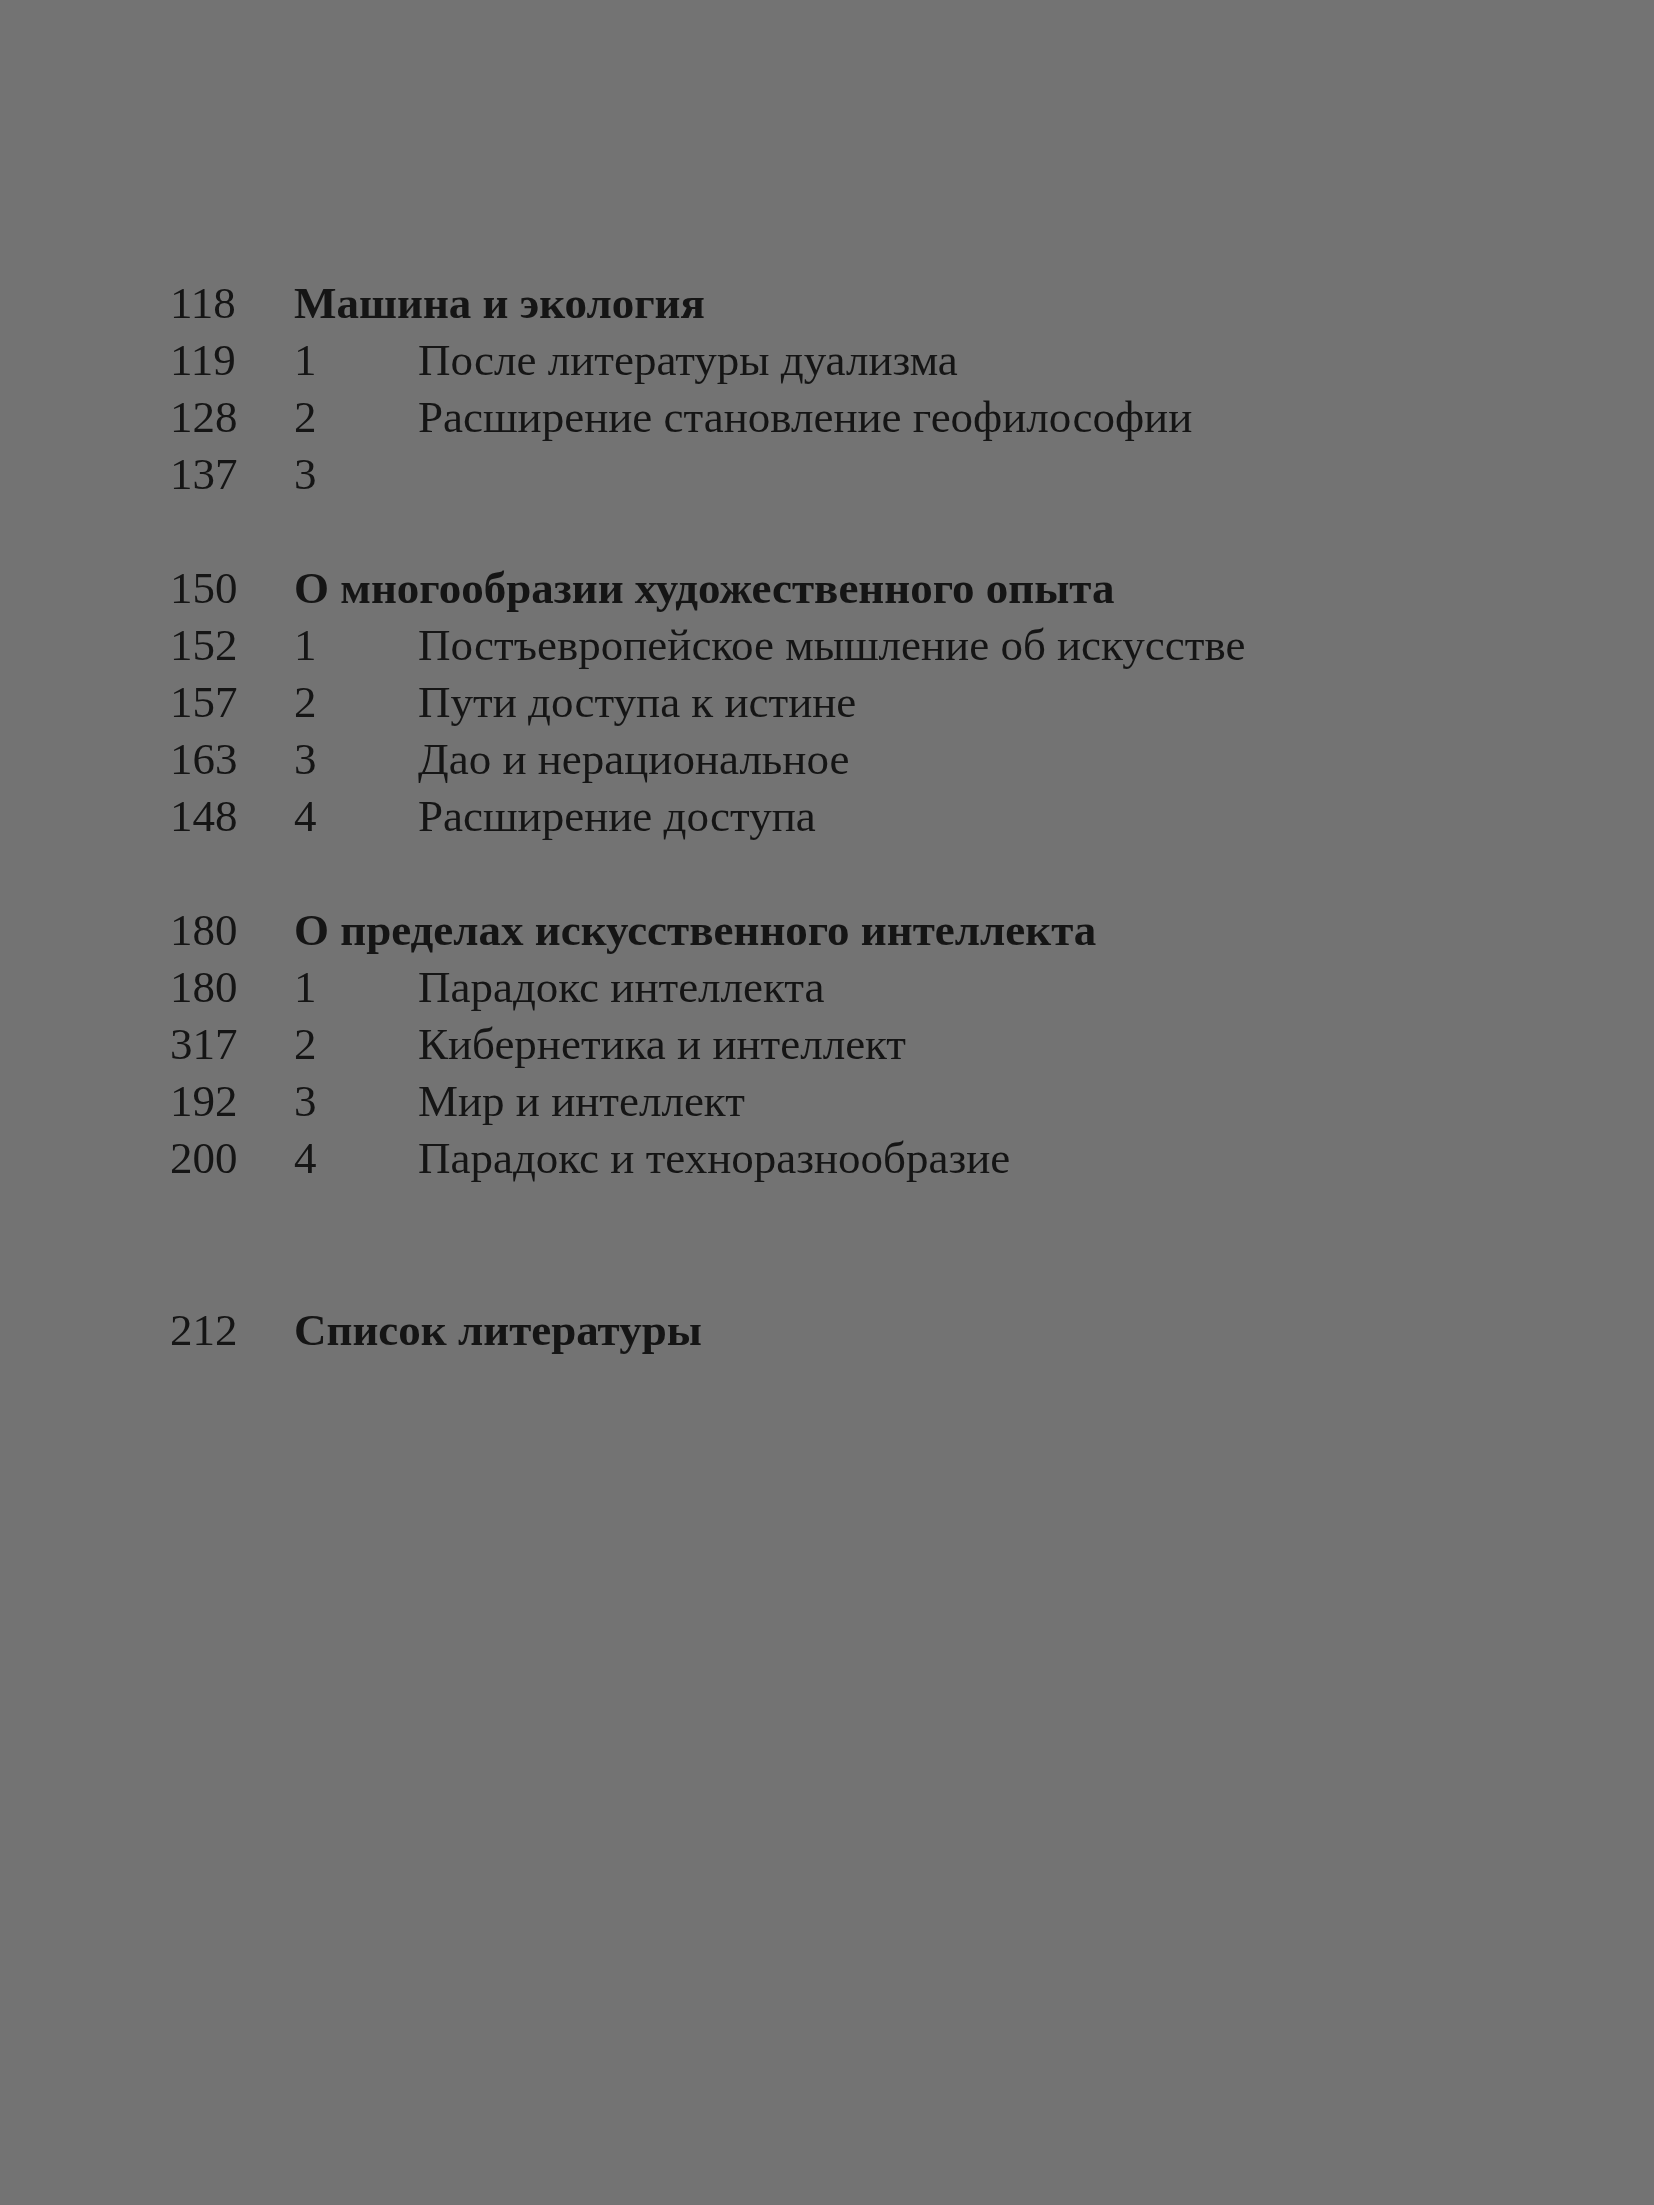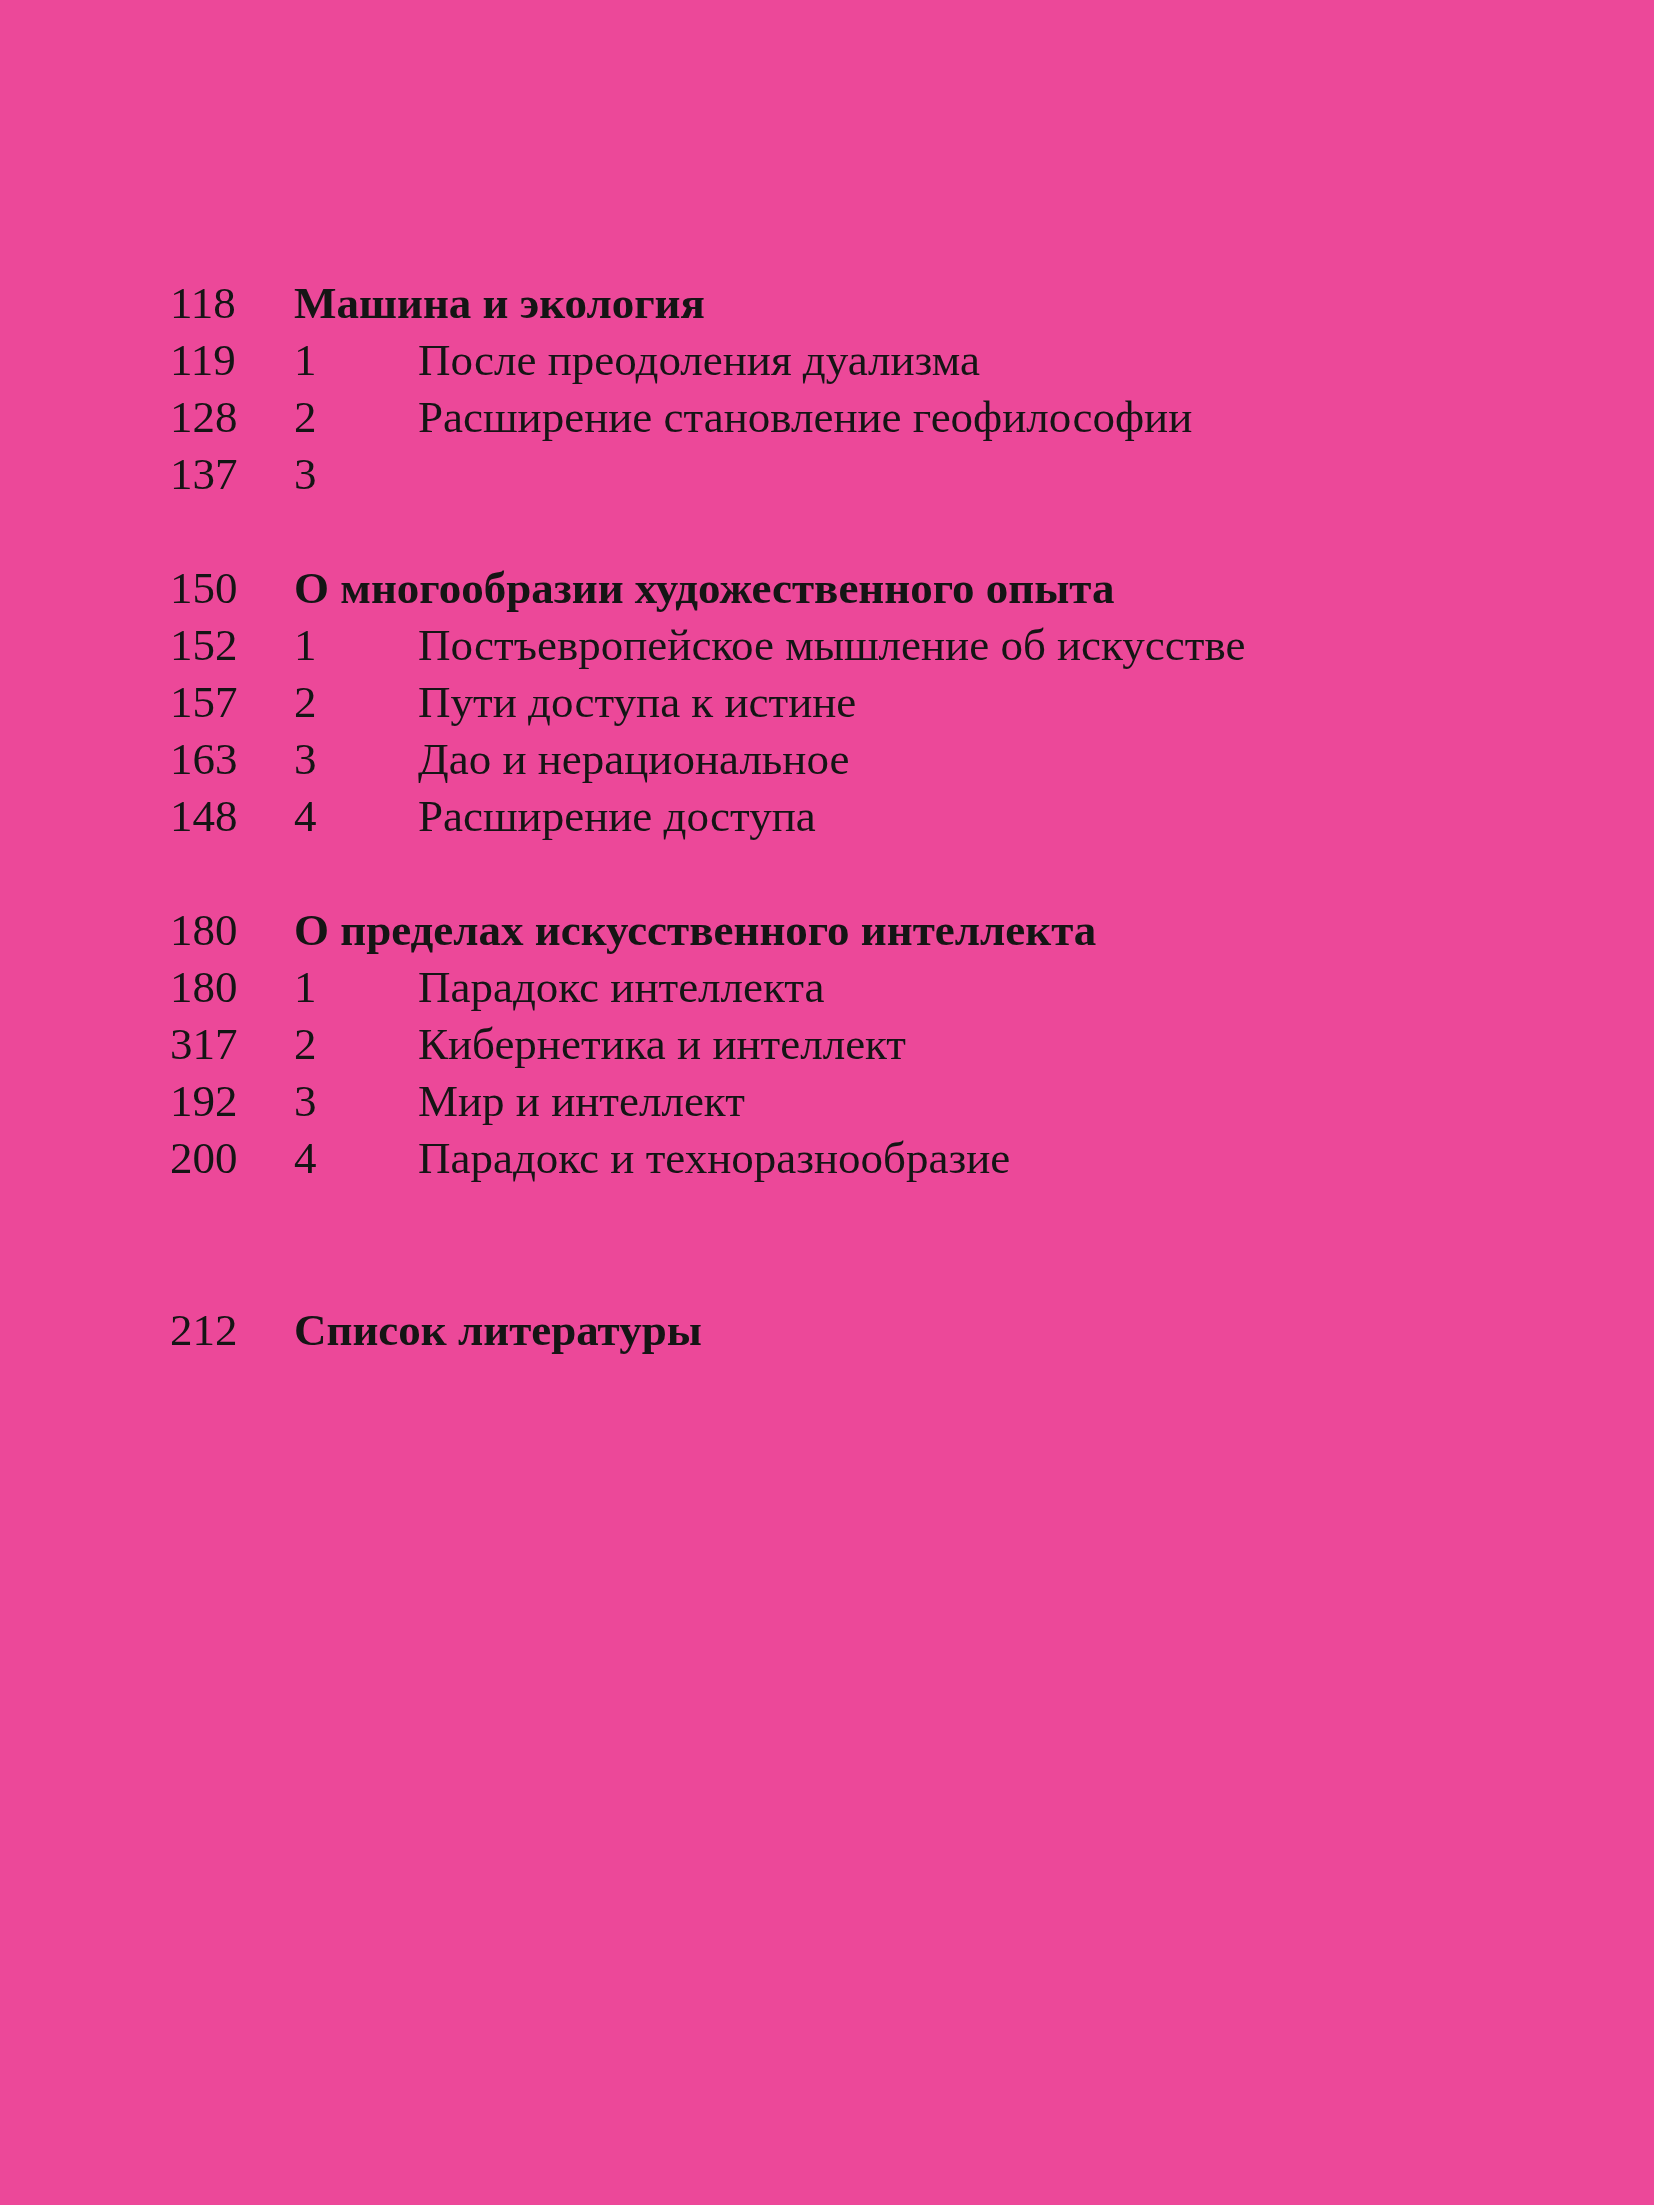--- a/index.html
+++ b/index.html
@@ -4,21 +4,21 @@
 <style>
   html, body {
     margin: 0;
     padding: 0;
     background: #ffffff;
   }
   .page {
     position: relative;
     width: 1654px;
     height: 2206px;
-    background: #ec4899;
+    background: #737373;
     overflow: hidden;
     font-family: "Liberation Serif", "DejaVu Serif", serif;
     color: #151515;
   }
   .toc {
     position: absolute;
     left: 170px;
     top: 275px;
     right: 88px;
   }
@@ -51,21 +51,21 @@
 <div class="page">
   <div class="toc">
 
     <div class="row section-head">
       <span class="cell">118</span>
       <span class="cell title">Машина и экология</span>
     </div>
     <div class="row">
       <span class="cell">119</span>
       <span class="cell">1</span>
-      <span class="cell title">После преодоления дуализма</span>
+      <span class="cell title">После литературы дуализма</span>
     </div>
     <div class="row">
       <span class="cell">128</span>
       <span class="cell">2</span>
       <span class="cell title">Расширение становление геофилософии</span>
     </div>
     <div class="row">
       <span class="cell">137</span>
       <span class="cell">3</span>
     </div>

